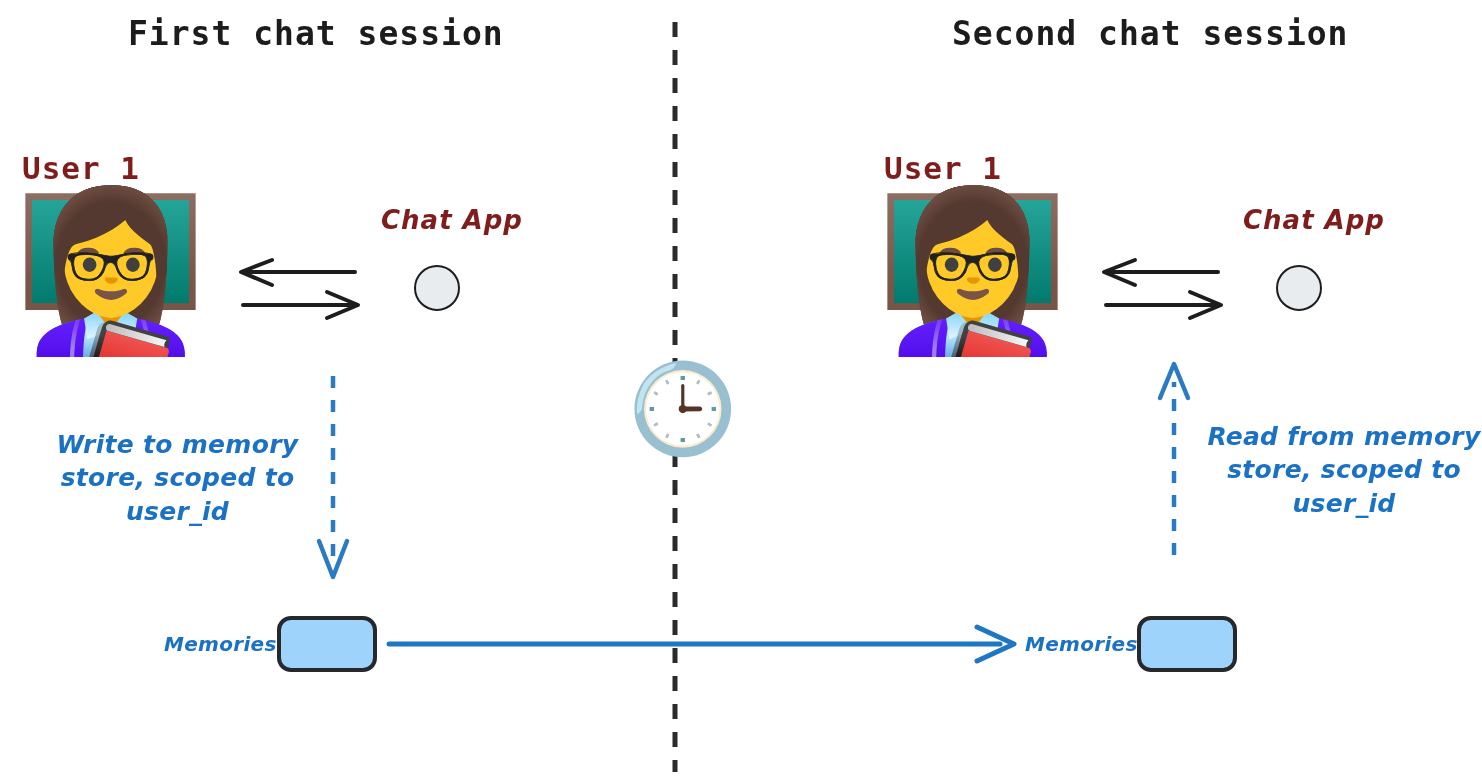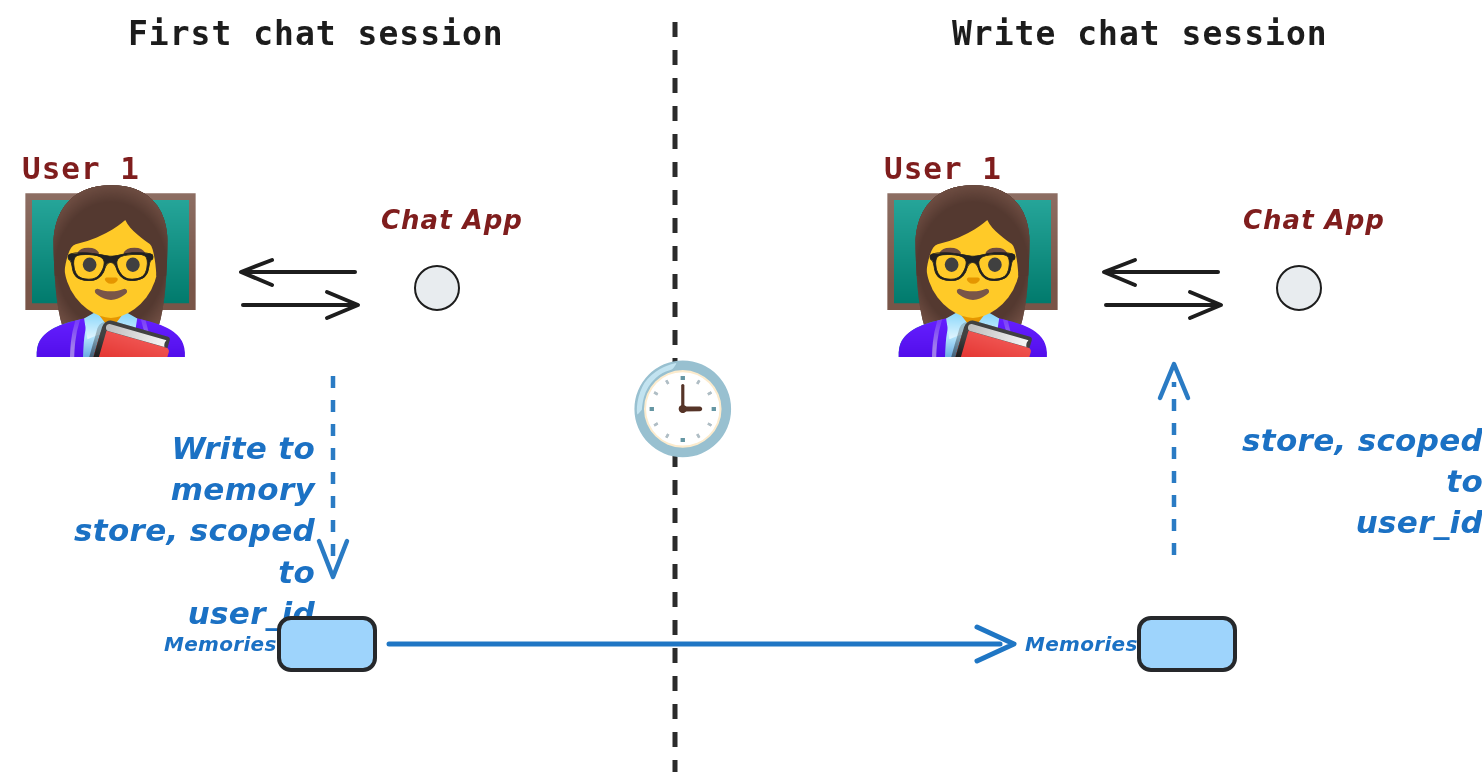--- a/index.html
+++ b/index.html
@@ -63,23 +63,23 @@
   }
   .hand-chatapp { font-size: 26px; letter-spacing: 1px; }
 
   .hand-blue {
     font-family: "DejaVu Sans", sans-serif;
     font-style: italic;
     font-weight: 600;
     color: #1b71c4;
   }
   .annot {
-    font-size: 31px;
+    font-size: 25px;
     line-height: 1.33;
-    text-align: right;
+    text-align: center;
     letter-spacing: 0.3px;
   }
   .mem-label { font-size: 20px; letter-spacing: 0.3px; white-space: nowrap; }
 
   
   .chat-circle {
     width: 46px; height: 46px;
     border-radius: 50%;
     background: #e8ecef;
     border: 2.6px solid #1d1d1d;
@@ -158,31 +158,32 @@
     <div>store, scoped to</div>
     <div>user_id</div>
   </div>
 
   <div class="abs hand-blue mem-label" style="left:164px; top:632px;">Memories</div>
 
   <div class="abs mem-box" style="left:277px; top:616px;"></div>
 
   <div class="abs clock" style="left:628px; top:365px;">🕒</div>
 
-  <div class="abs session-title" style="left:952px; top:14px;">Write chat session</div>
+  <div class="abs session-title" style="left:952px; top:14px;">Second chat session</div>
 
   <div class="abs user-label" style="left:884px; top:150px;">User 1</div>
 
   <div class="abs avatar" style="left:876px; top:194px;">👩‍🏫</div>
 
   <div class="abs hand hand-chatapp" style="left:1243px; top:205px;">Chat App</div>
 
   <div class="abs chat-circle" style="left:1276px; top:265px;"></div>
 
   <div class="abs hand-blue annot" style="left:1205px; top:420px; width:278px;">
+    <div>Read from memory</div>
     <div>store, scoped to</div>
     <div>user_id</div>
   </div>
 
   <div class="abs hand-blue mem-label" style="left:1025px; top:632px;">Memories</div>
 
   <div class="abs mem-box" style="left:1137px; top:616px;"></div>
 
 </div>
 

